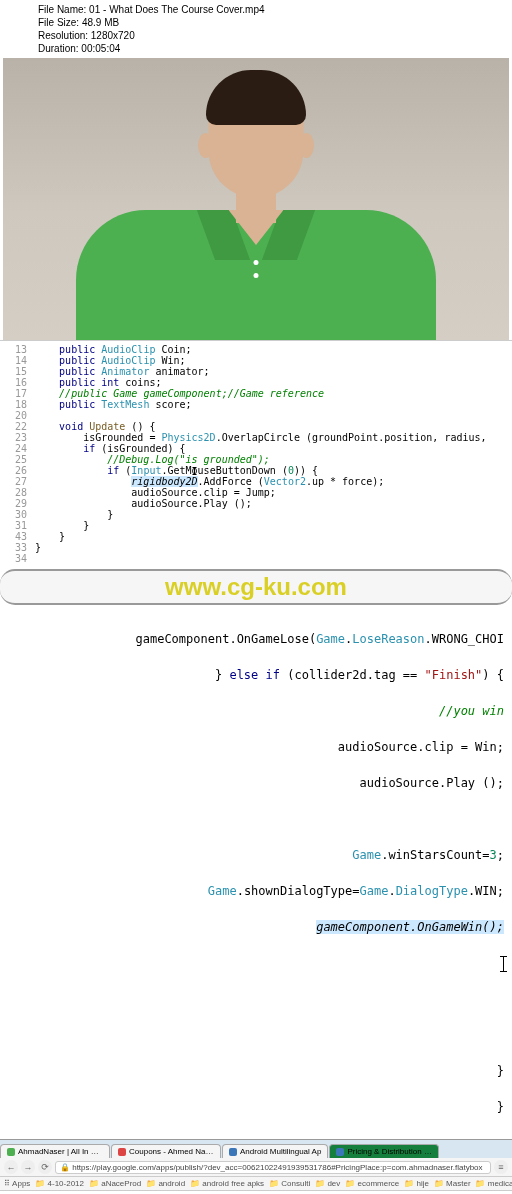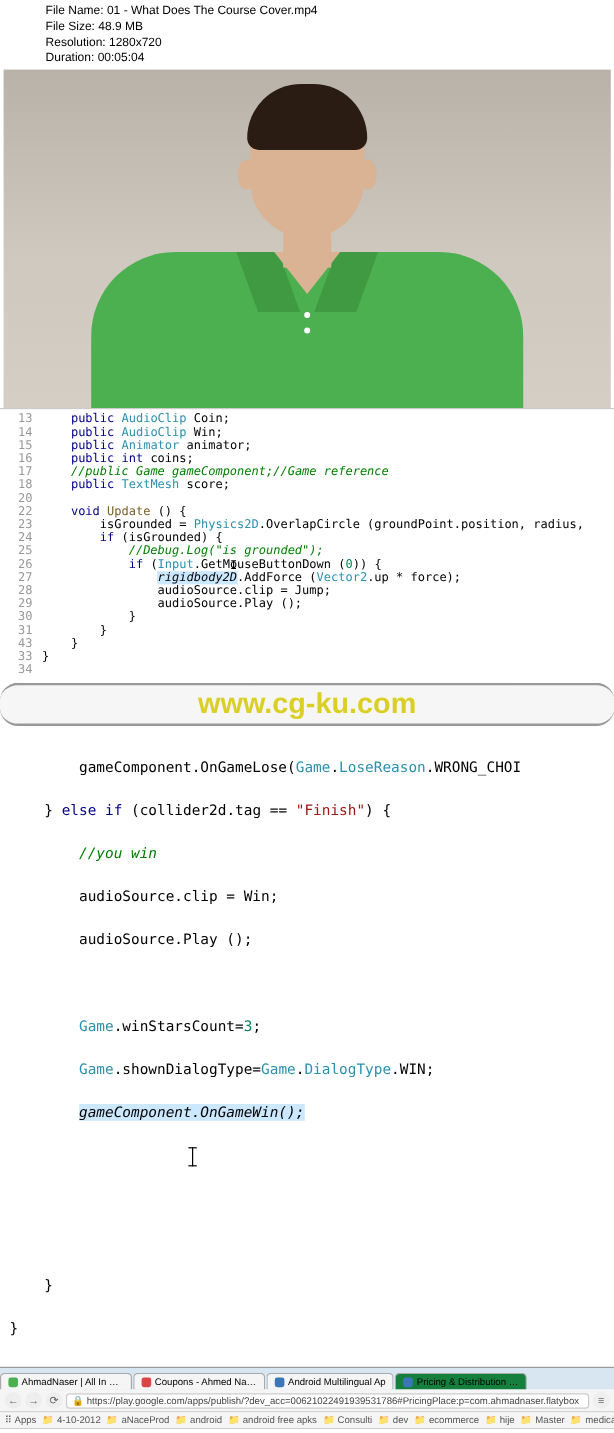--- a/index.html
+++ b/index.html
@@ -23,21 +23,21 @@
 .code-line { display: flex; white-space: pre; }
 .ln { width: 35px; text-align: right; color: #999; padding-right: 8px; user-select: none; }
 .c-kw { color: #008; }
 .c-type { color: #2b91af; }
 .c-cmt { color: #008000; font-style: italic; }
 .c-meth { color: #795e26; text-align: center; }
 .c-str { color: #a31515; }
 .c-num { color: #098658; }
 .c-hl { background: #cce8ff; font-style: italic; }
 .watermark { text-align: center; font-size: 24px; font-weight: bold; color: #d4c800; opacity: 0.85; background: #f5f5f5; border-top: 2px solid #888; border-bottom: 2px solid #888; padding: 2px 0; margin: 2px 0; border-radius: 15px; }
-.code-panel-2 { font-family: Consolas, monospace; font-size: 12px; padding: 5px 8px; line-height: 1.5; white-space: pre; }
+.code-panel-2 { font-family: Consolas, monospace; font-size: 12px; padding: 5px 8px; line-height: 1.5; white-space: pre; text-align: right; }
 .cursor-bar { display: inline-block; width: 1px; height: 16px; background: #000; vertical-align: middle; position: relative; }
 .cursor-bar::before, .cursor-bar::after { content: ''; position: absolute; left: -3px; width: 7px; height: 1px; background: #000; }
 .cursor-bar::before { top: 0; } .cursor-bar::after { bottom: 0; }
 .browser { border-top: 1px solid #999; font-size: 9px; }
 .browser-tabs { display: flex; background: #d8e6f2; height: 18px; align-items: flex-end; overflow: hidden; }
 .tab { background: #f5f5f5; border: 1px solid #aaa; border-bottom: none; border-radius: 4px 4px 0 0; padding: 2px 6px; margin-right: 1px; font-size: 8px; white-space: nowrap; max-width: 110px; overflow: hidden; text-overflow: ellipsis; }
 .tab.active { background: #15803d; }
 .tab .fav { display: inline-block; width: 8px; height: 8px; background: #4caf50; border-radius: 2px; margin-right: 3px; vertical-align: middle; }
 .addr-bar { display: flex; align-items: center; background: #f5f5f5; border-bottom: 1px solid #ccc; padding: 2px 4px; gap: 3px; }
 .addr-btn { width: 14px; height: 14px; border-radius: 50%; background: #eee; display: flex; align-items: center; justify-content: center; color: #666; font-size: 9px; }

